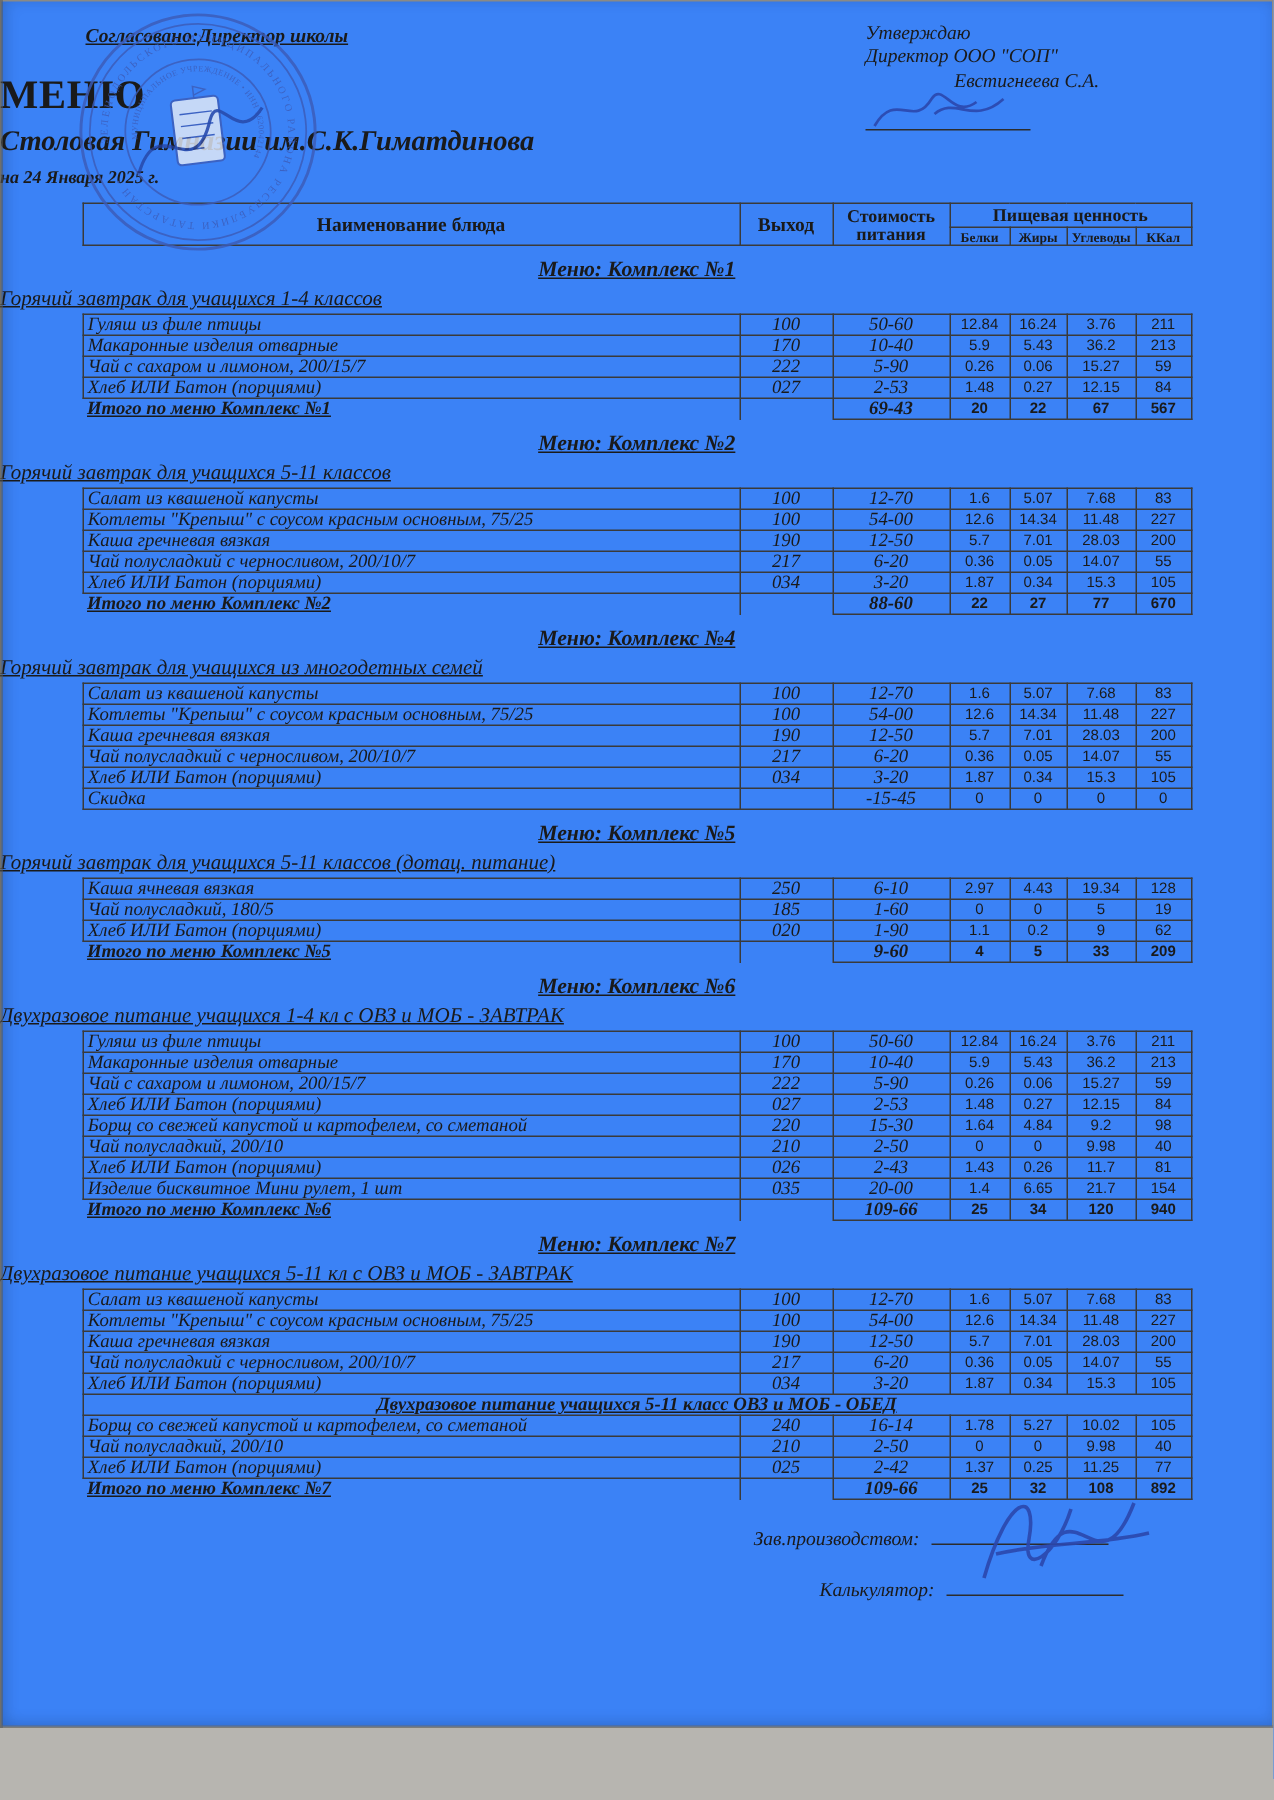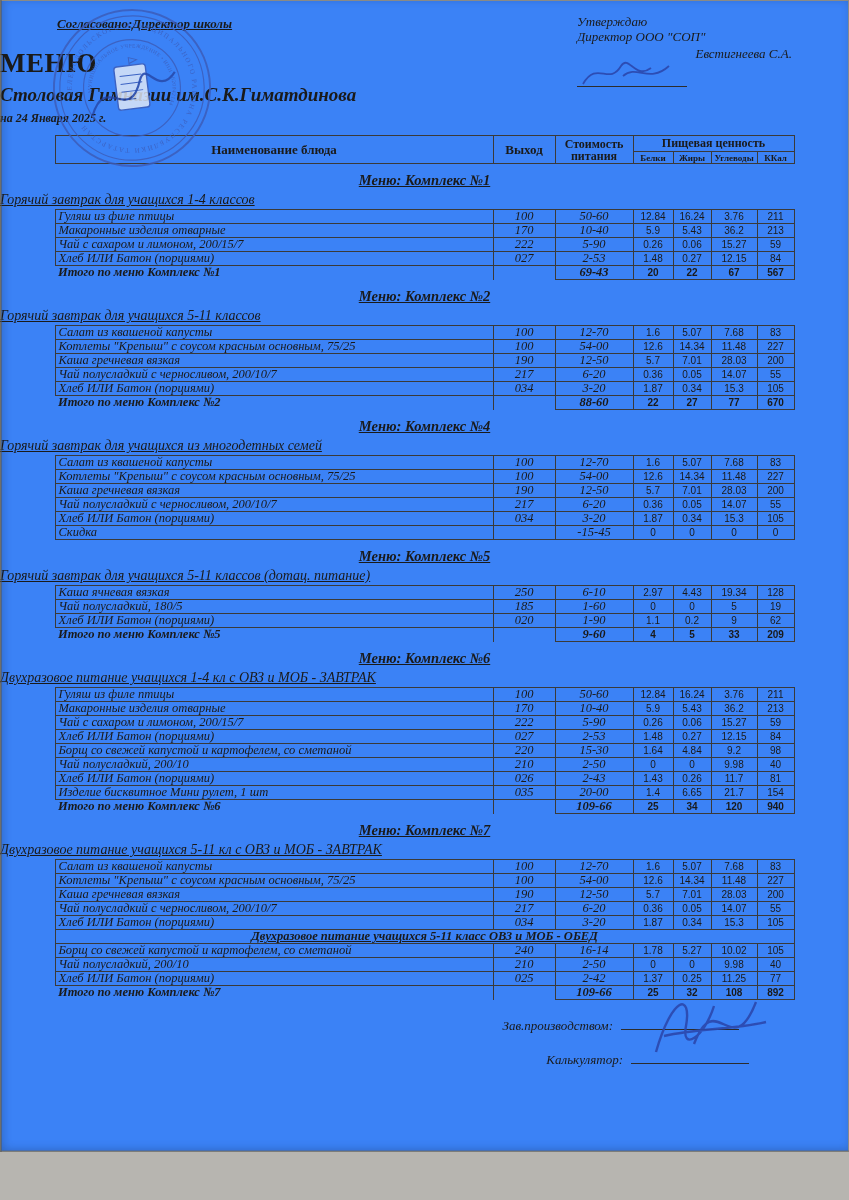--- a/index.html
+++ b/index.html
@@ -18,21 +18,21 @@
   .scan-edge-bottom { position:absolute; left:0; bottom:0; width:100%; height:2px; background:#6a6a66; opacity:.4; }
 
   .agreed {
     position:absolute; top:16px; left:57px;
     font-size:13px; font-weight:bold; font-style:italic; text-decoration:underline;
   }
   .approve {
     position:absolute; top:14px; right:57px; width:215px;
     font-size:13px; font-style:italic; line-height:15px;
   }
-  .approve .ap3 { text-align:right; margin-top:2px; }
+  .approve .ap3 { text-align:center; margin-top:2px; }
   .approve .ap4 { position:relative; width:110px; height:26px; border-bottom:1px solid #2c2c2c; }
   .approve .a-sig { position:absolute; left:0; bottom:-6px; overflow:visible; }
 
   .stamp { position:absolute; left:48px; top:4px; width:168px; height:168px; opacity:.82; transform:rotate(-7deg); }
   .stamp circle { fill:none; stroke:#3c5cb8; }
   .ring-text { fill:#3c5cb8; letter-spacing:1.6px; }
   .ring-text-in { fill:#3c5cb8; letter-spacing:.4px; }
   .stamp-emblem { fill:#e4ebf8; stroke:#3c5cb8; stroke-width:1.4; }
   .stamp-line { stroke:#3c5cb8; stroke-width:1; fill:none; }
   .stamp-sig { stroke:#24409e; stroke-width:2.2; fill:none; opacity:.9; }
@@ -58,21 +58,21 @@
                    font-size:14.5px; margin:8px 0 3px; }
   .group-sub { text-align:left; font-weight:normal; font-style:italic; text-decoration:underline;
                font-size:14px; margin-bottom:1px; }
   .menu td { height:14px; line-height:13px; }
   .menu td.name { font-style:italic; font-size:12.5px; white-space:nowrap; }
   .menu td.out, .menu td.cost { font-style:italic; font-size:12.5px; text-align:center; }
   .menu td.num { font-family:"Liberation Sans", sans-serif; font-size:10px; text-align:center; }
   .menu td.sub-cell { text-align:center; font-weight:bold; font-style:italic; text-decoration:underline;
                       font-size:12.5px; }
   tr.total td { font-weight:bold; }
-  tr.total td.name { font-size:12.5px; border-left:none; border-bottom:none; }
+  tr.total td.name { text-decoration:underline; font-size:12.5px; border-left:none; border-bottom:none; }
   tr.total td.out { border-left:none; border-bottom:none; }
   tr.total td.cost { font-size:12.5px; }
   tr.total td.num { font-size:10px; }
 
   .footer { position:relative; width:739px; margin:12px auto 0; height:80px; font-style:italic; font-size:13px; }
   .f-row { position:absolute; right:55px; top:6px; }
   .f-row2 { top:40px; right:45px; }
   .f-line { display:inline-block; width:118px; height:12px; border-bottom:1px solid #2c2c2c; margin-left:8px; }
   .f-sig { position:absolute; right:10px; top:-34px; overflow:visible; }
   .f-sig path { stroke:#2b47ad; stroke-width:2.4; fill:none; opacity:.9; }

